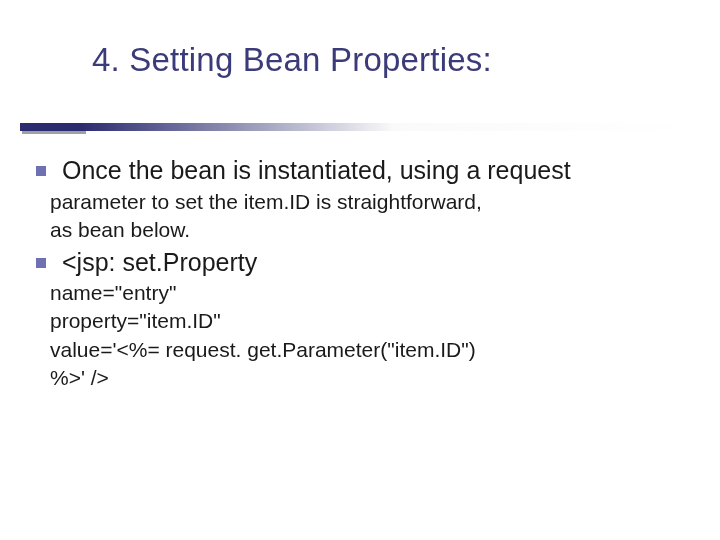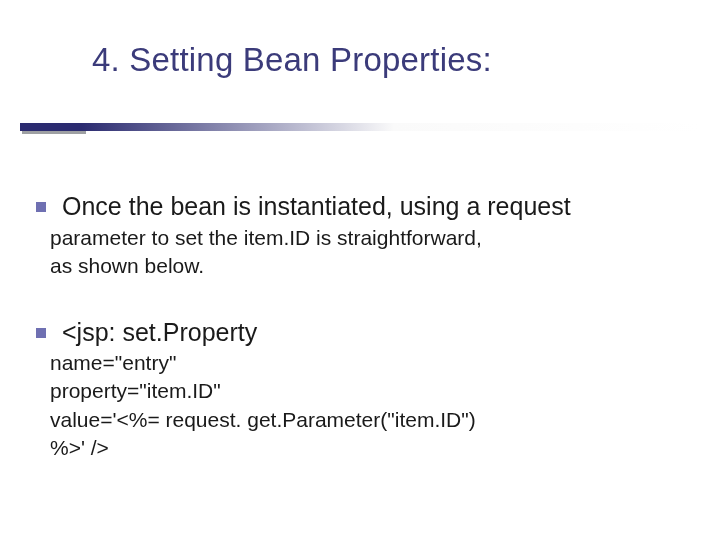--- a/index.html
+++ b/index.html
@@ -55,21 +55,20 @@
   }
   .body-block {
     position: absolute;
     top: 154px;
     left: 36px;
     right: 30px;
   }
   .item {
     position: relative;
     margin-bottom: 2px;
-    margin-top: 36px;
   }
   .bullet {
     position: absolute;
     left: 0;
     top: 12px;
     width: 10px;
     height: 10px;
     background: #6f70b2;
   }
   .lead {
@@ -98,21 +97,21 @@
     <div class="rule-shadow"></div>
     <div class="rule-grad"></div>
   </div>
 
   <div class="body-block">
 
     <div class="item">
       <div class="bullet"></div>
       <div class="lead">Once the bean is instantiated, using a request</div>
       <div class="cont">parameter to set the item.ID is straightforward,</div>
-      <div class="cont">as shown below.</div>
+      <div class="cont">as bean below.</div>
     </div>
 
     <div class="item">
       <div class="bullet"></div>
       <div class="lead">&lt;jsp: set.Property</div>
       <div class="cont">name="entry"</div>
       <div class="cont">property="item.ID"</div>
       <div class="cont">value='&lt;%= request. get.Parameter("item.ID")</div>
       <div class="cont">%&gt;' /&gt;</div>
     </div>

